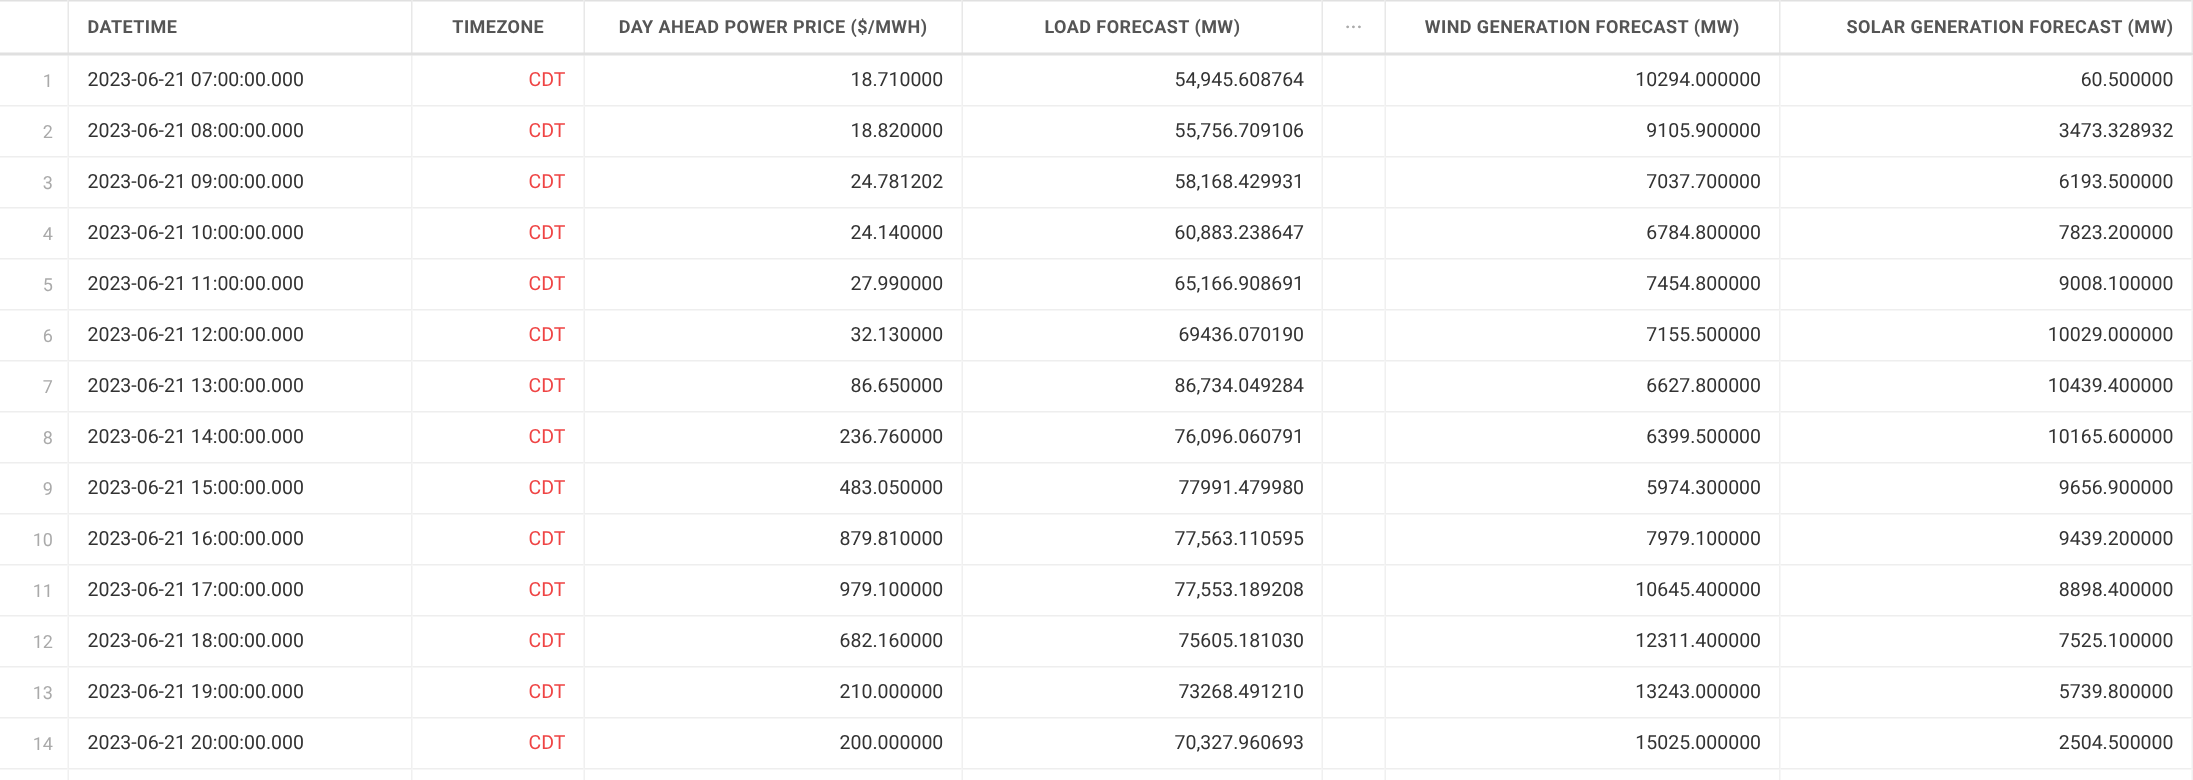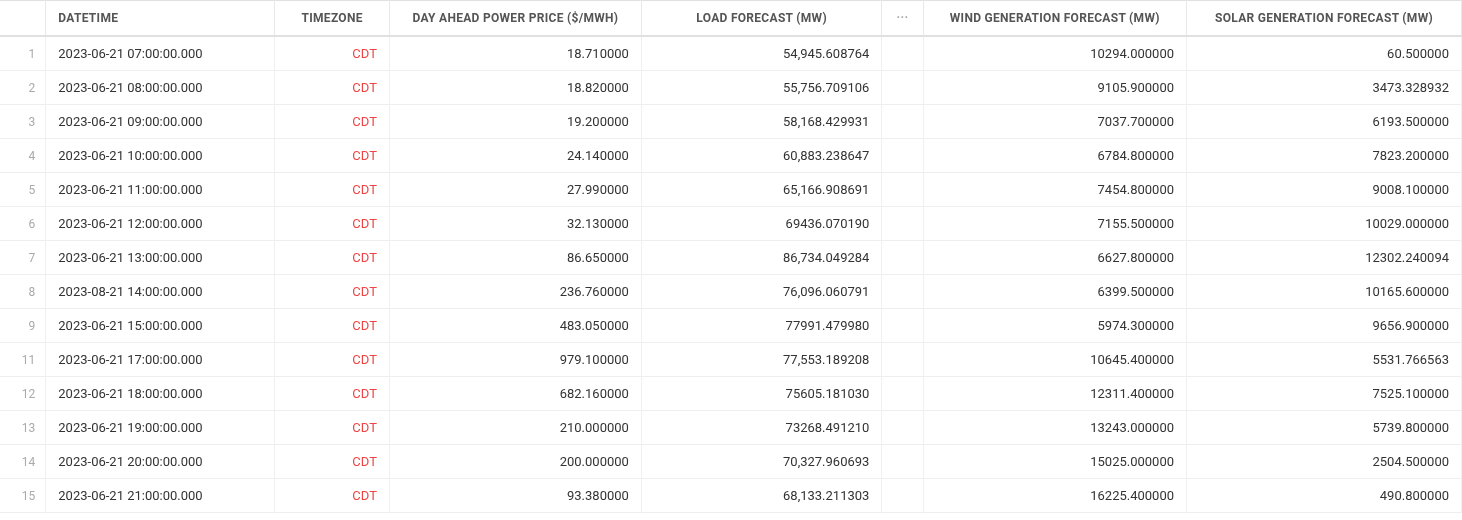--- a/index.html
+++ b/index.html
@@ -71,20 +71,21 @@
       color: #aaaaaa;
     }
 
     thead th.col-wind {
       width: 230px;
       margin-top: 19px;
     }
 
     thead th.col-solar {
       width: 240px;
+      text-align: right;
     }
 
     tbody tr {
       border-bottom: 1px solid #eeeeee;
     }
 
     tbody td {
       padding: 9px 12px;
       border-right: 1px solid #f0f0f0;
       color: #333333;
@@ -153,21 +154,21 @@
       <td class="col-number">18.820000</td>
       <td class="col-number">55,756.709106</td>
       <td class="col-dots"></td>
       <td class="col-number">9105.900000</td>
       <td class="col-number">3473.328932</td>
     </tr>
         <tr>
       <td>3</td>
       <td class="col-datetime">2023-06-21 09:00:00.000</td>
       <td class="col-timezone col-number">CDT</td>
-      <td class="col-number">19.200000</td>
+      <td class="col-number">24.781202</td>
       <td class="col-number">58,168.429931</td>
       <td class="col-dots"></td>
       <td class="col-number">7037.700000</td>
       <td class="col-number">6193.500000</td>
     </tr>
         <tr>
       <td>4</td>
       <td class="col-datetime">2023-06-21 10:00:00.000</td>
       <td class="col-timezone col-number">CDT</td>
       <td class="col-number">24.140000</td>
@@ -197,51 +198,61 @@
       <td class="col-number">10029.000000</td>
     </tr>
         <tr>
       <td>7</td>
       <td class="col-datetime">2023-06-21 13:00:00.000</td>
       <td class="col-timezone col-number">CDT</td>
       <td class="col-number">86.650000</td>
       <td class="col-number">86,734.049284</td>
       <td class="col-dots"></td>
       <td class="col-number">6627.800000</td>
-      <td class="col-number">12302.240094</td>
+      <td class="col-number">10439.400000</td>
     </tr>
         <tr>
       <td>8</td>
-      <td class="col-datetime">2023-08-21 14:00:00.000</td>
+      <td class="col-datetime">2023-06-21 14:00:00.000</td>
       <td class="col-timezone col-number">CDT</td>
       <td class="col-number">236.760000</td>
       <td class="col-number">76,096.060791</td>
       <td class="col-dots"></td>
       <td class="col-number">6399.500000</td>
       <td class="col-number">10165.600000</td>
     </tr>
         <tr>
       <td>9</td>
       <td class="col-datetime">2023-06-21 15:00:00.000</td>
       <td class="col-timezone col-number">CDT</td>
       <td class="col-number">483.050000</td>
       <td class="col-number">77991.479980</td>
       <td class="col-dots"></td>
       <td class="col-number">5974.300000</td>
       <td class="col-number">9656.900000</td>
     </tr>
         <tr>
+      <td>10</td>
+      <td class="col-datetime">2023-06-21 16:00:00.000</td>
+      <td class="col-timezone col-number">CDT</td>
+      <td class="col-number">879.810000</td>
+      <td class="col-number">77,563.110595</td>
+      <td class="col-dots"></td>
+      <td class="col-number">7979.100000</td>
+      <td class="col-number">9439.200000</td>
+    </tr>
+        <tr>
       <td>11</td>
       <td class="col-datetime">2023-06-21 17:00:00.000</td>
       <td class="col-timezone col-number">CDT</td>
       <td class="col-number">979.100000</td>
       <td class="col-number">77,553.189208</td>
       <td class="col-dots"></td>
       <td class="col-number">10645.400000</td>
-      <td class="col-number">5531.766563</td>
+      <td class="col-number">8898.400000</td>
     </tr>
         <tr>
       <td>12</td>
       <td class="col-datetime">2023-06-21 18:00:00.000</td>
       <td class="col-timezone col-number">CDT</td>
       <td class="col-number">682.160000</td>
       <td class="col-number">75605.181030</td>
       <td class="col-dots"></td>
       <td class="col-number">12311.400000</td>
       <td class="col-number">7525.100000</td>

